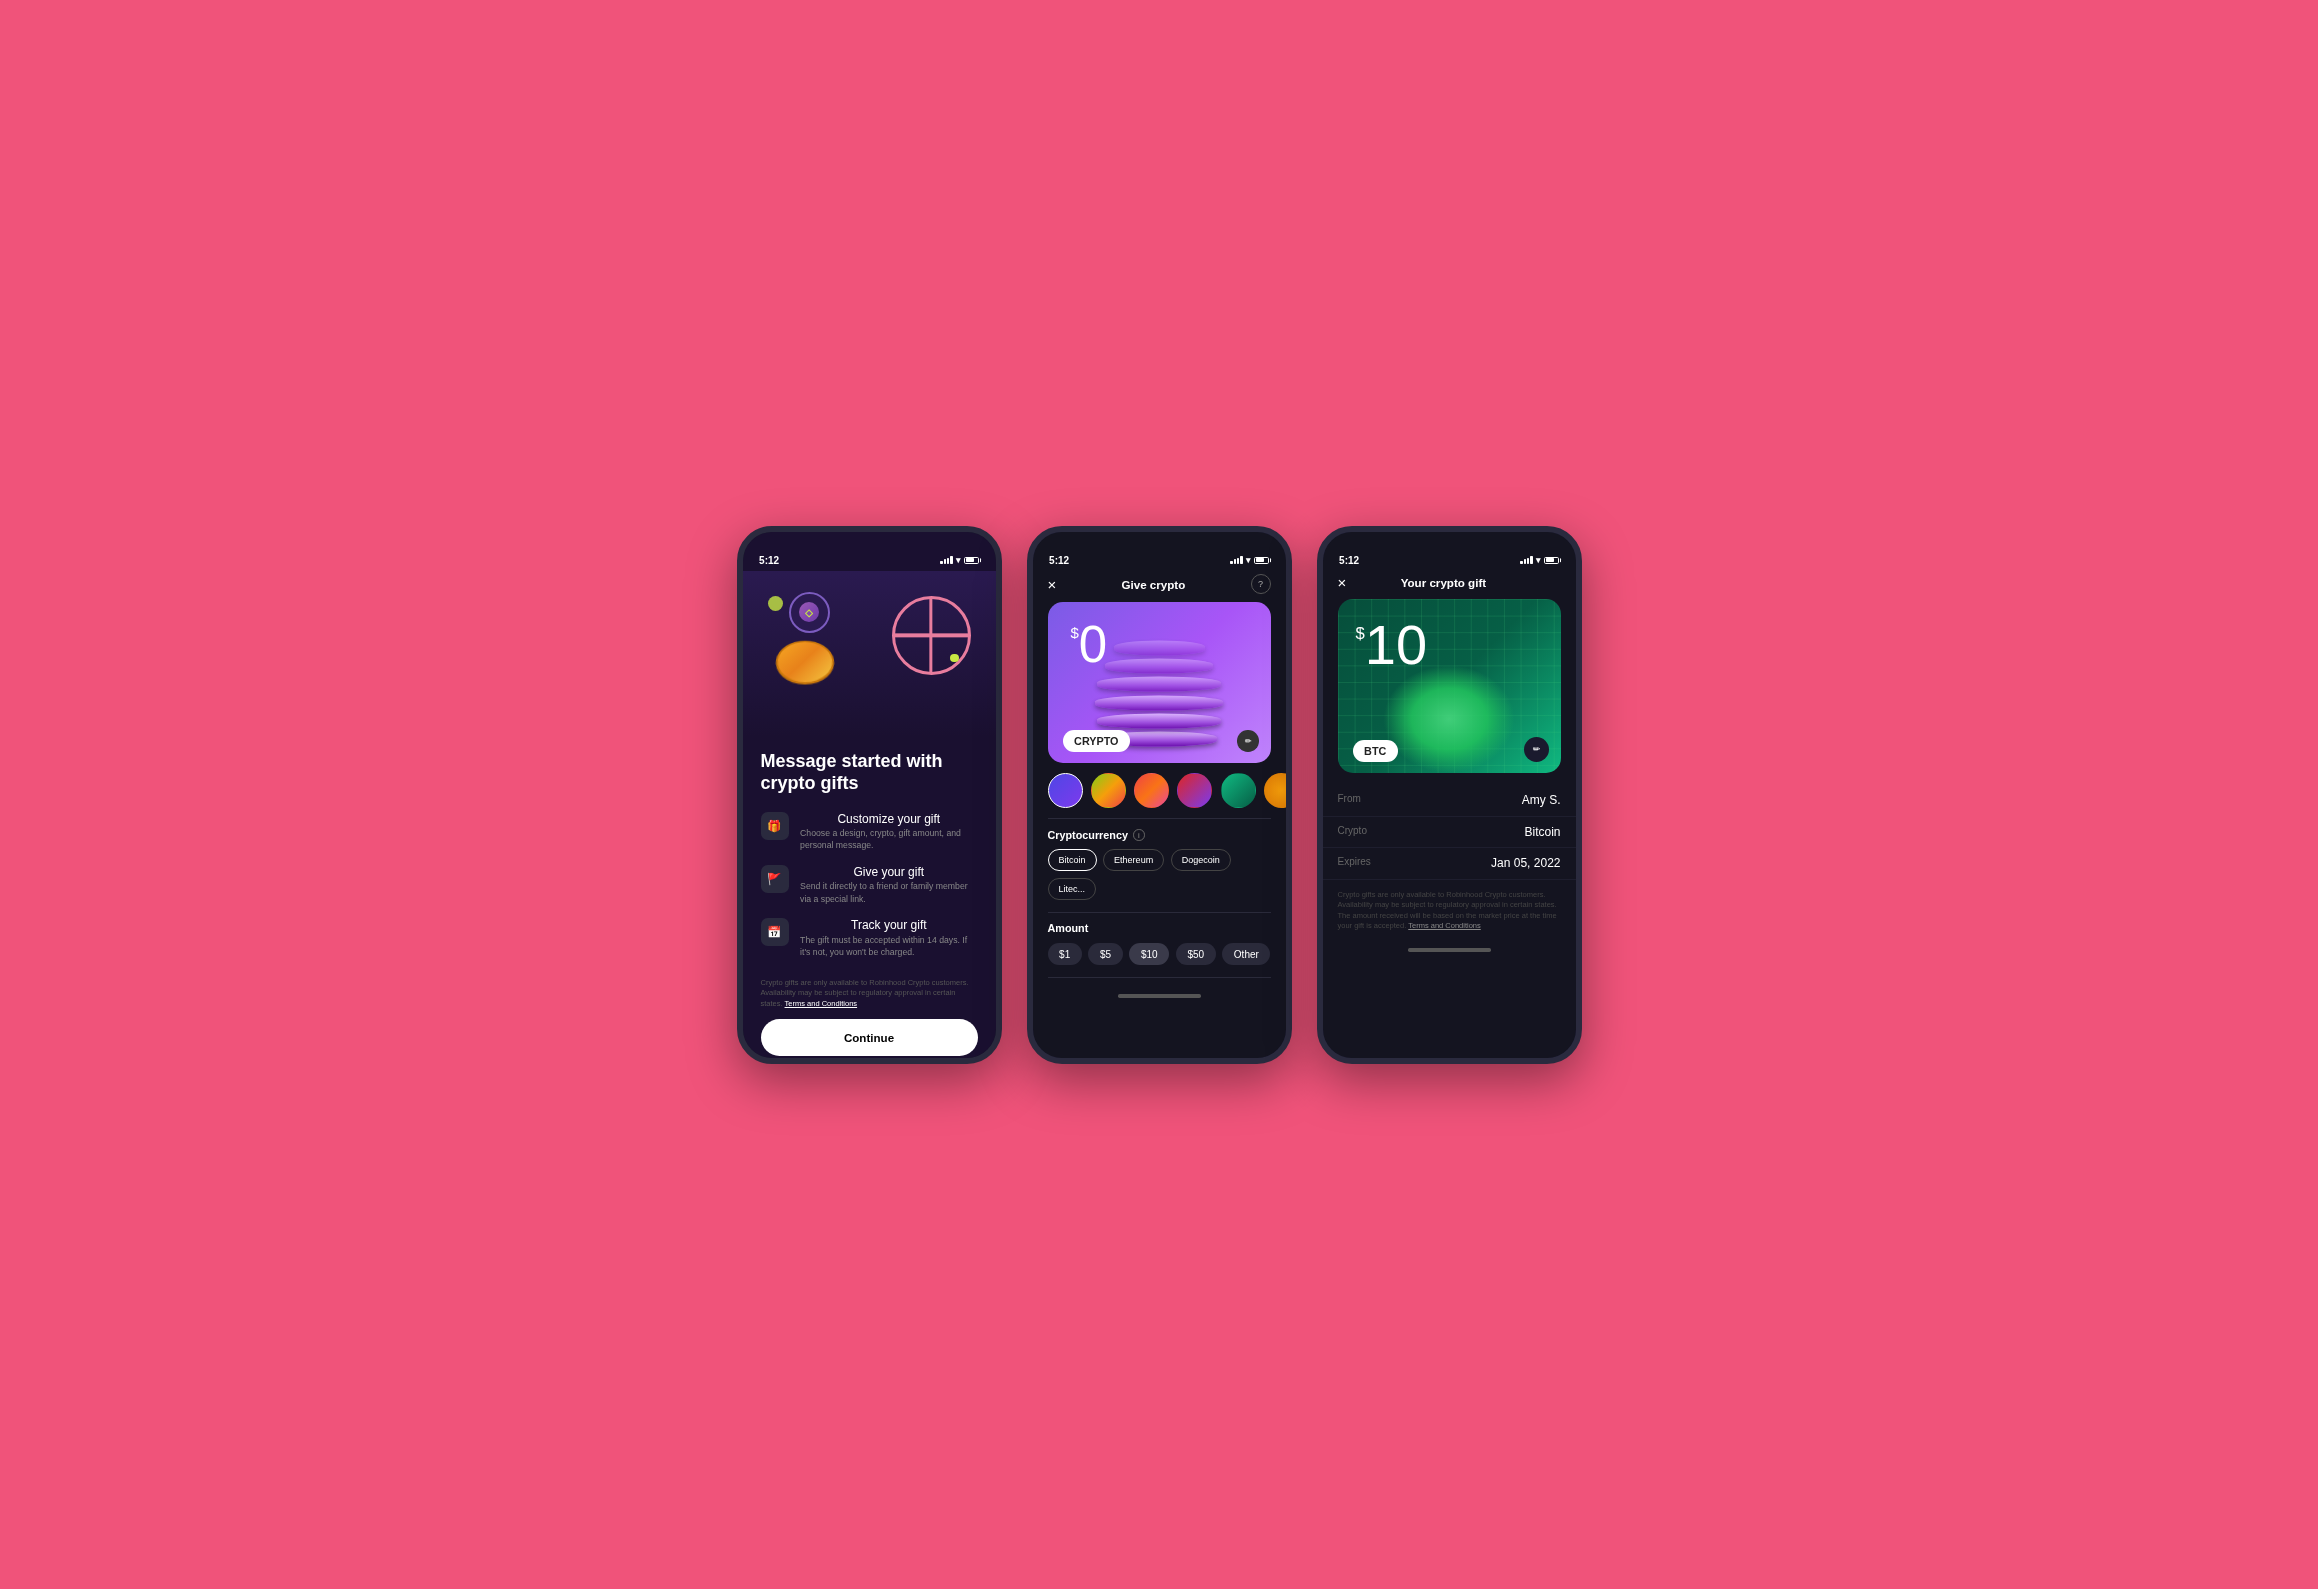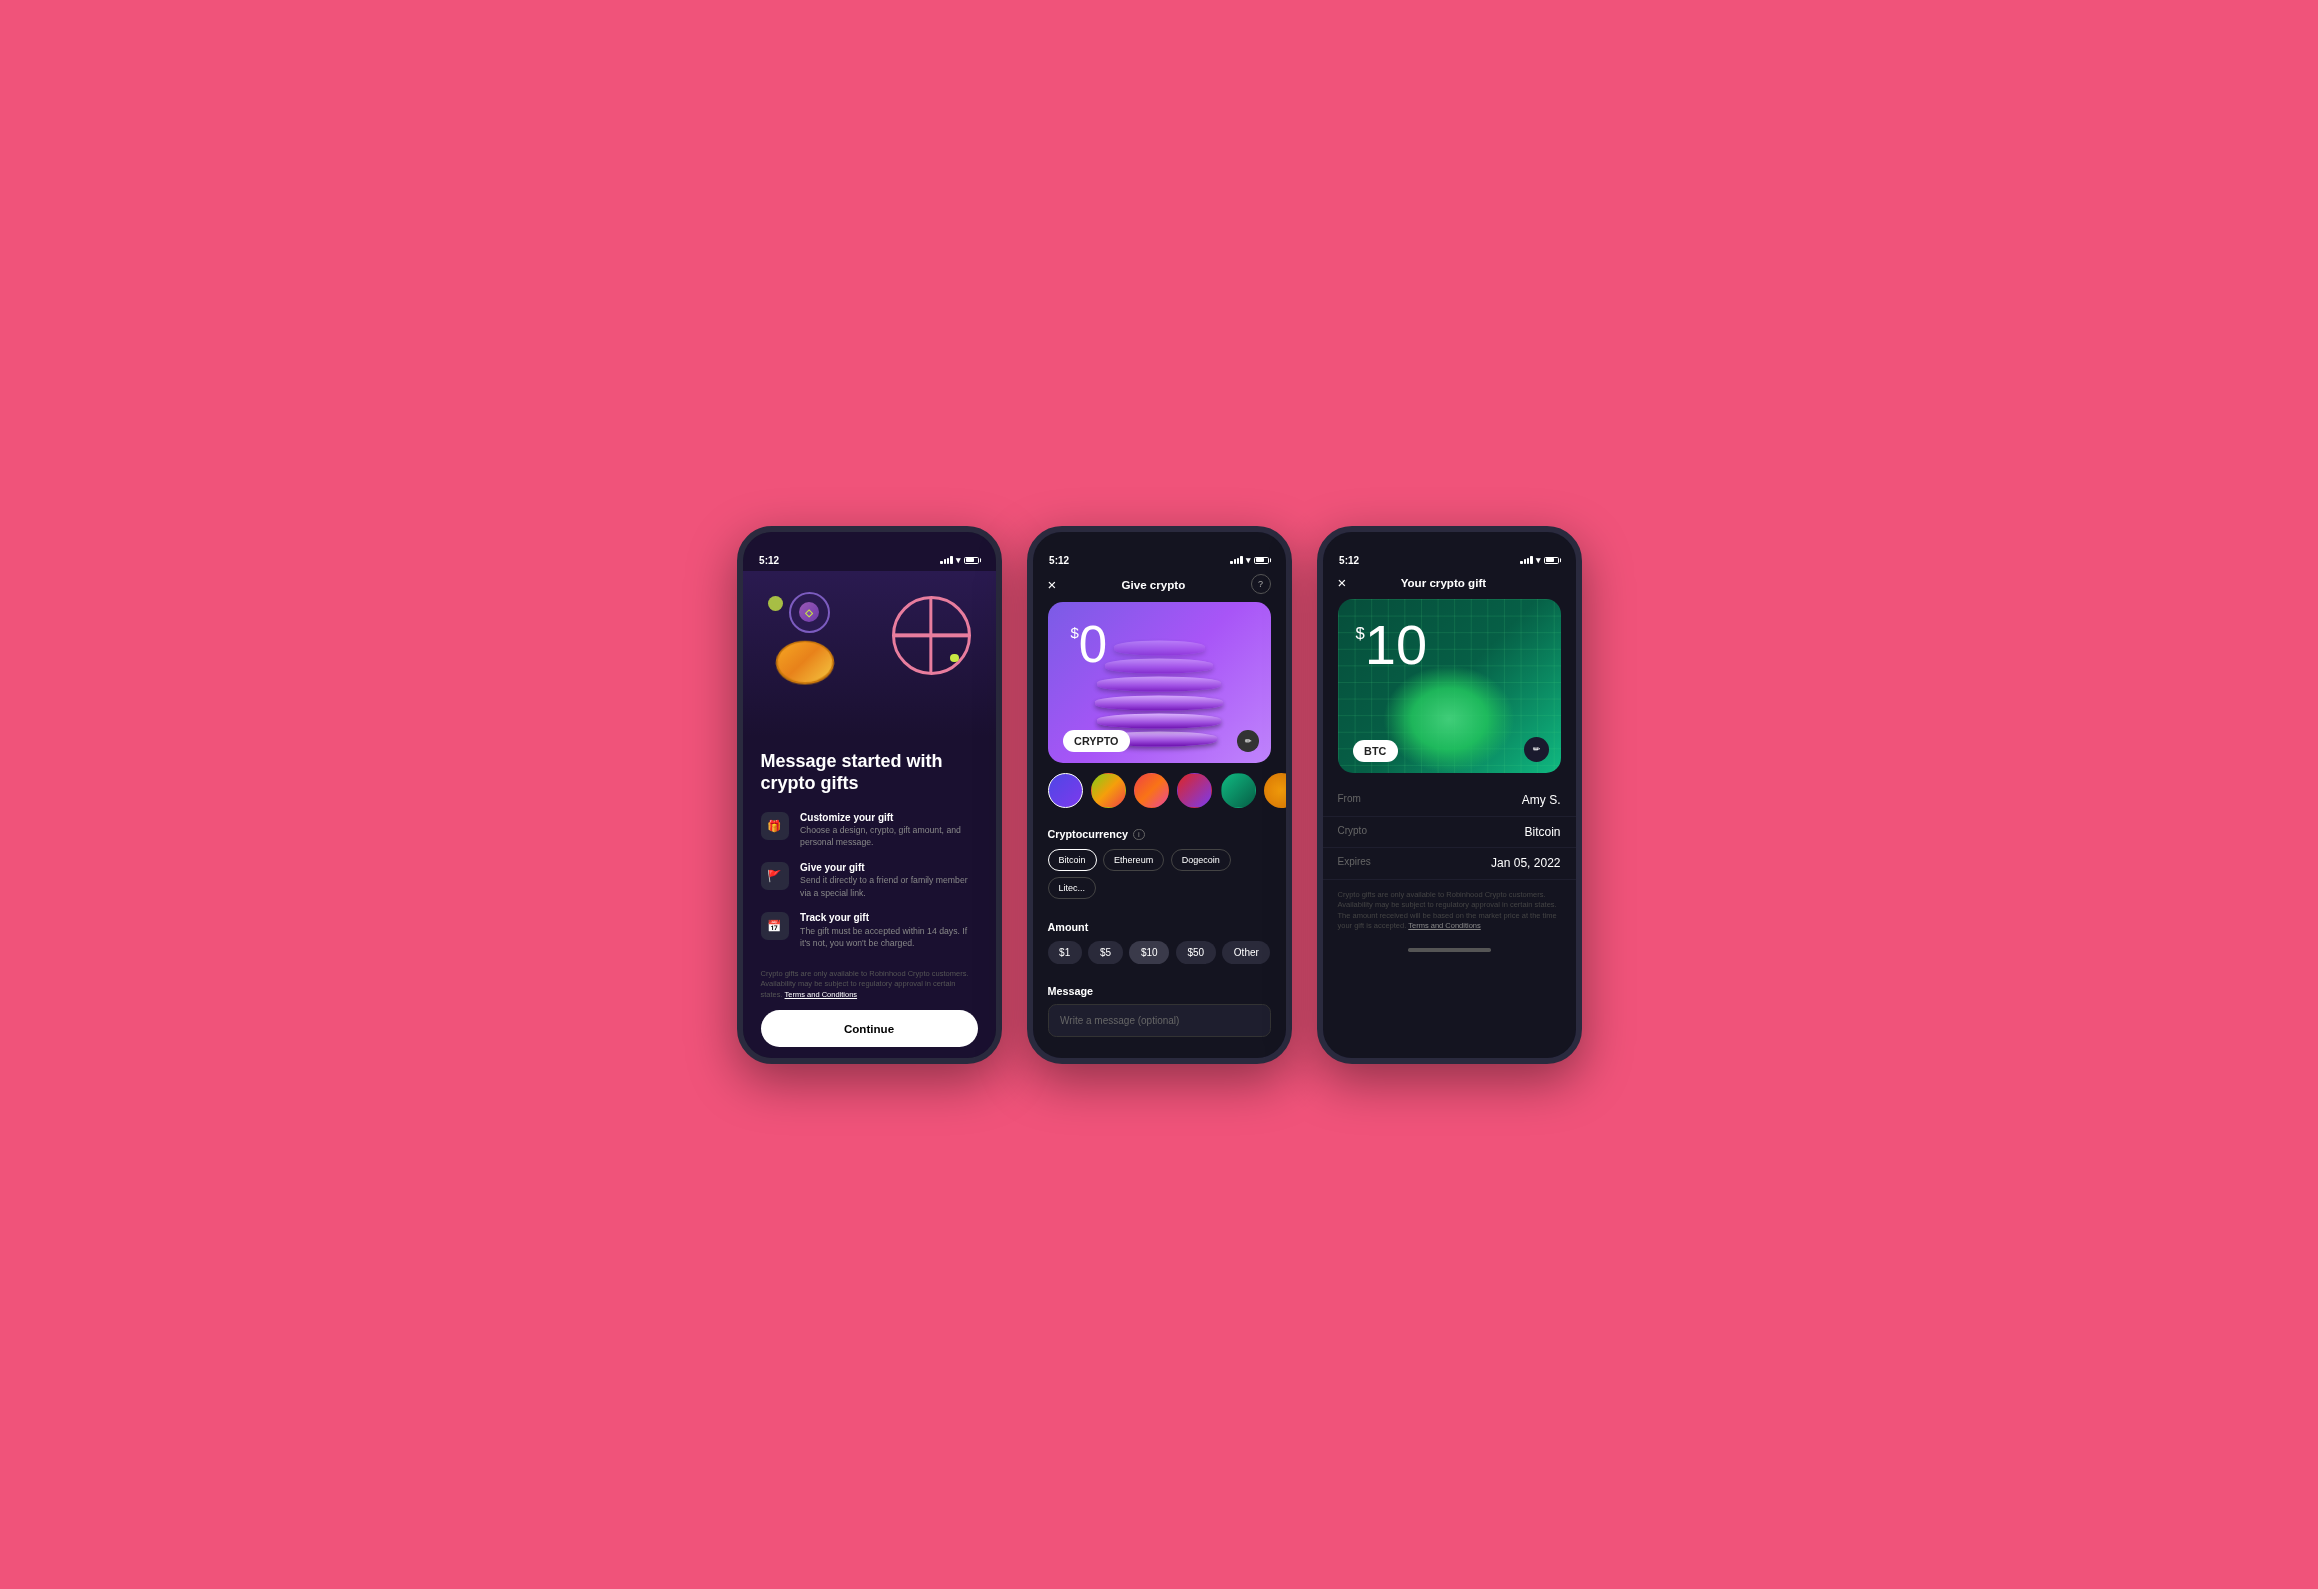--- a/index.html
+++ b/index.html
@@ -144,21 +144,21 @@
     }
     .feature-item {
       display: flex; gap: 11.6px; margin-bottom: 13.2px; align-items: flex-start;
     }
     .feature-icon {
       width: 28px; height: 28px; background: #2a2a3e;
       border-radius: 6.6px; display: flex; align-items: center;
       justify-content: center; flex-shrink: 0; font-size: 11.6px;
     }
     .feature-text { flex: 1; }
-    .feature-title { color: white; font-size: 10px; font-weight: 700; margin-bottom: 1.7px; }
+    .feature-title { color: white; font-size: 12px; font-weight: 400; margin-bottom: 1.7px; text-align: center; }
     .feature-desc { color: #888; font-size: 8.7px; line-height: 1.4; }
     .disclaimer {
       color: #555; font-size: 7.5px; line-height: 1.4; margin-top: 6.6px;
       margin-bottom: 10px;
     }
     .disclaimer a { color: white; text-decoration: underline; }
     .continue-btn {
       background: white; color: black; border: none;
       border-radius: 23px; padding: 11.6px; width: 100%;
       font-size: 11.6px; font-weight: 600; cursor: pointer;
@@ -480,26 +480,20 @@
       <div class="amount-pills">
         <div class="amount-pill">$1</div>
         <div class="amount-pill">$5</div>
         <div class="amount-pill active">$10</div>
         <div class="amount-pill">$50</div>
         <div class="amount-pill">Other</div>
       </div>
 
       <div class="section-divider"></div>
 
-      <div class="message-section">
-        <div class="message-label">Message</div>
-        <div class="message-input">
-          <span>Write a message (optional)</span>
-        </div>
-      </div>
 
       <div class="home-indicator"></div>
     </div>
   </div>
 
   <div class="phone phone3">
     <div class="phone-inner">
 
       <div class="status-bar">
         <span class="status-time">5:12</span>

